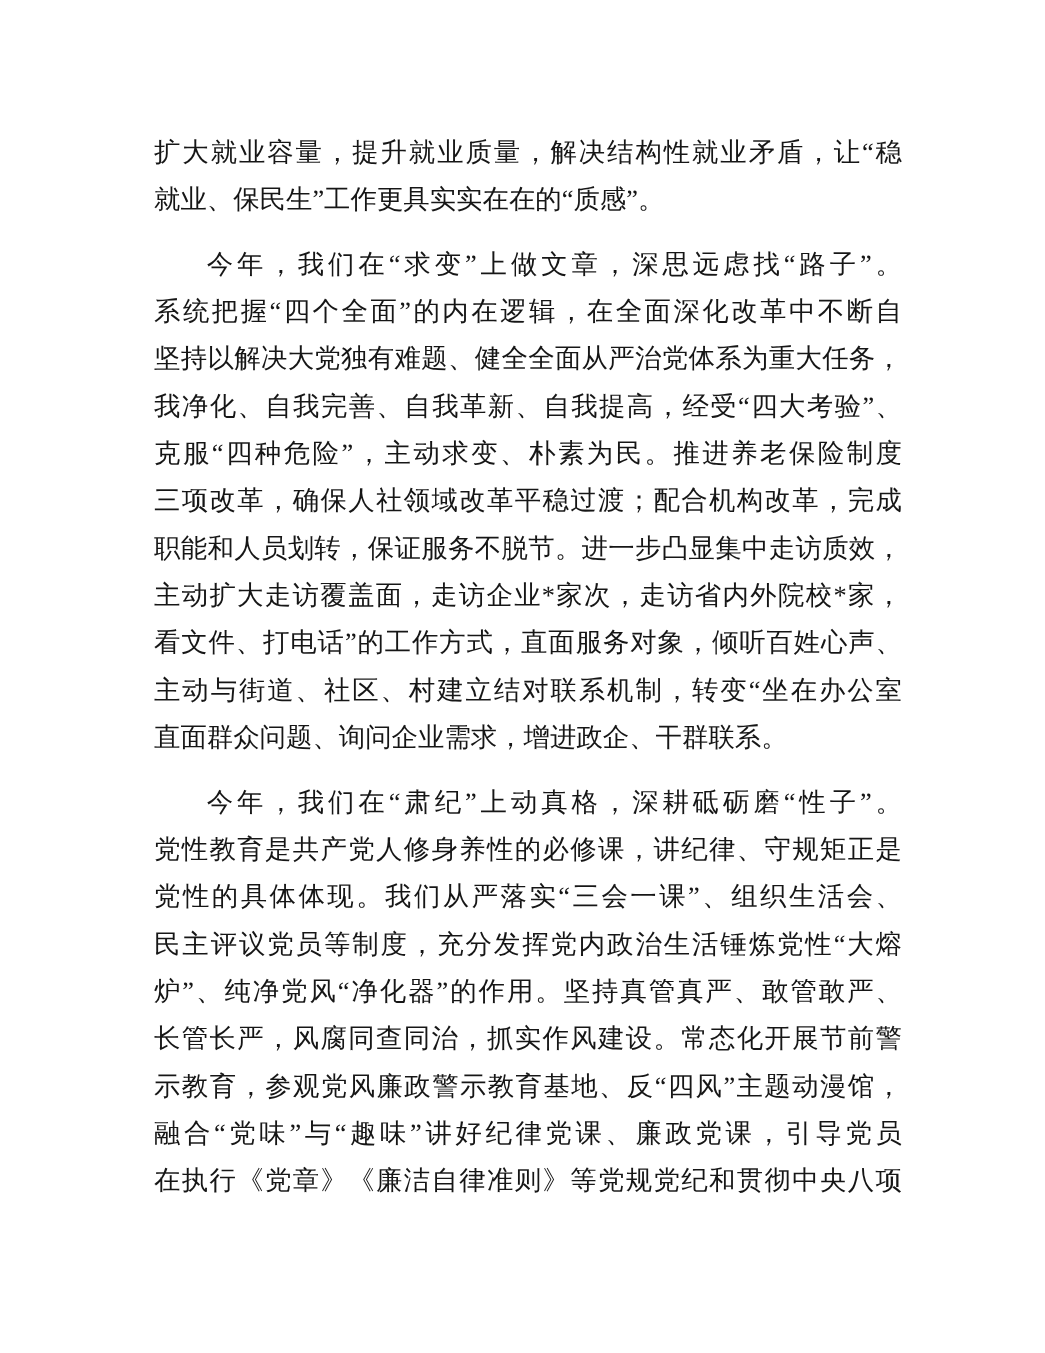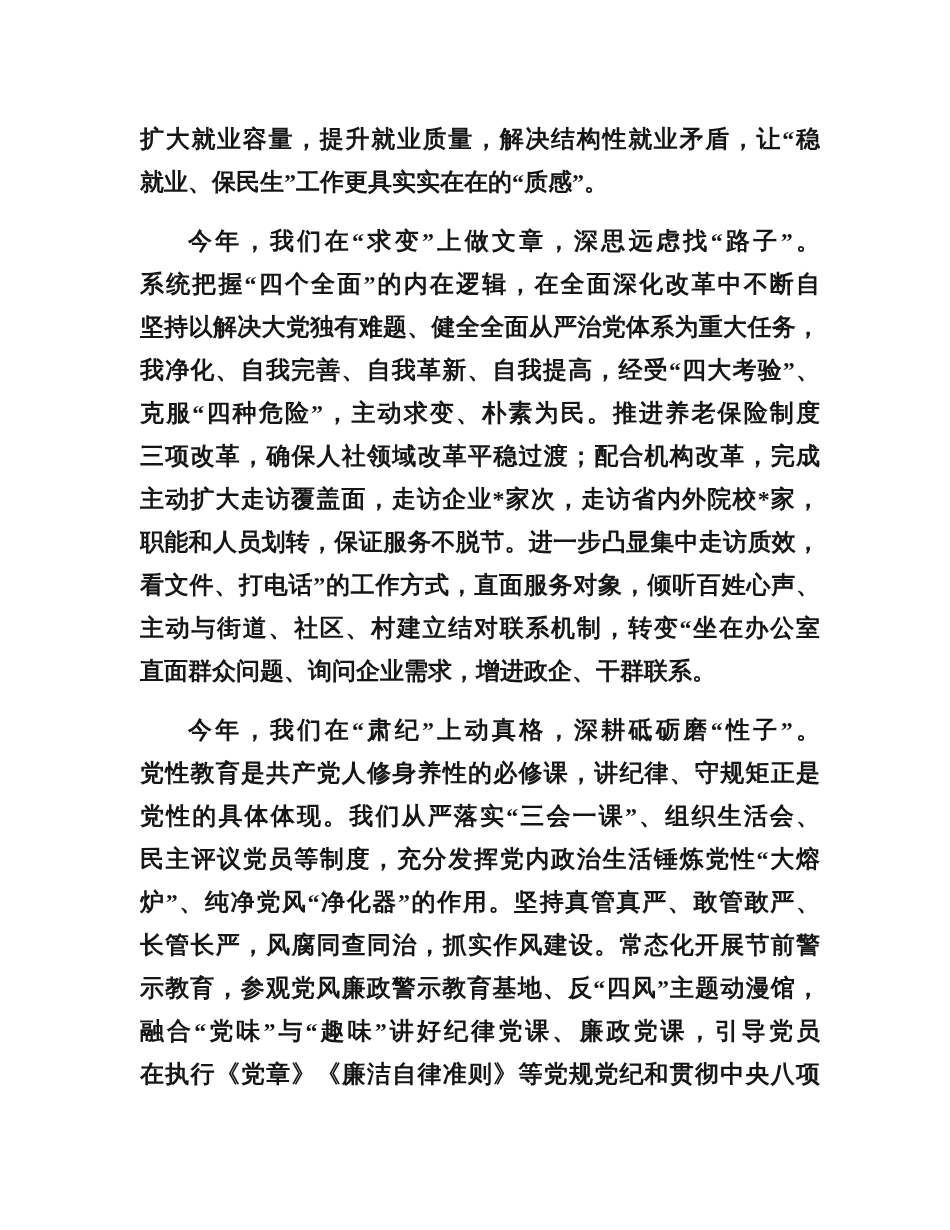--- a/index.html
+++ b/index.html
@@ -44,34 +44,34 @@
     text-align-last: left;
   }
   .line.indent {
     text-indent: 2em;
   }
 </style>
 </head>
 <body>
 
 <div class="page">
-  <div class="doc-body" style="color: rgb(22, 22, 22); font-weight: bold;">
+  <div class="doc-body" style="color: rgb(22, 22, 22);">
       <div class="para">
         <div class="line">扩大就业容量，提升就业质量，解决结构性就业矛盾，让“稳</div>
         <div class="line para-end">就业、保民生”工作更具实实在在的“质感”。</div>
       </div>
       <div class="para">
         <div class="line indent">今年，我们在“求变”上做文章，深思远虑找“路子”。</div>
         <div class="line">系统把握“四个全面”的内在逻辑，在全面深化改革中不断自</div>
         <div class="line">坚持以解决大党独有难题、健全全面从严治党体系为重大任务，</div>
         <div class="line">我净化、自我完善、自我革新、自我提高，经受“四大考验”、</div>
         <div class="line">克服“四种危险”，主动求变、朴素为民。推进养老保险制度</div>
         <div class="line">三项改革，确保人社领域改革平稳过渡；配合机构改革，完成</div>
+        <div class="line">职能和人员划转，保证服务不脱节。进一步凸显集中走访质效，</div>
         <div class="line">主动扩大走访覆盖面，走访企业*家次，走访省内外院校*家，</div>
-        <div class="line">职能和人员划转，保证服务不脱节。进一步凸显集中走访质效，</div>
         <div class="line">看文件、打电话”的工作方式，直面服务对象，倾听百姓心声、</div>
         <div class="line">主动与街道、社区、村建立结对联系机制，转变“坐在办公室</div>
         <div class="line para-end">直面群众问题、询问企业需求，增进政企、干群联系。</div>
       </div>
       <div class="para">
         <div class="line indent">今年，我们在“肃纪”上动真格，深耕砥砺磨“性子”。</div>
         <div class="line">党性教育是共产党人修身养性的必修课，讲纪律、守规矩正是</div>
         <div class="line">党性的具体体现。我们从严落实“三会一课”、组织生活会、</div>
         <div class="line">民主评议党员等制度，充分发挥党内政治生活锤炼党性“大熔</div>
         <div class="line">炉”、纯净党风“净化器”的作用。坚持真管真严、敢管敢严、</div>

